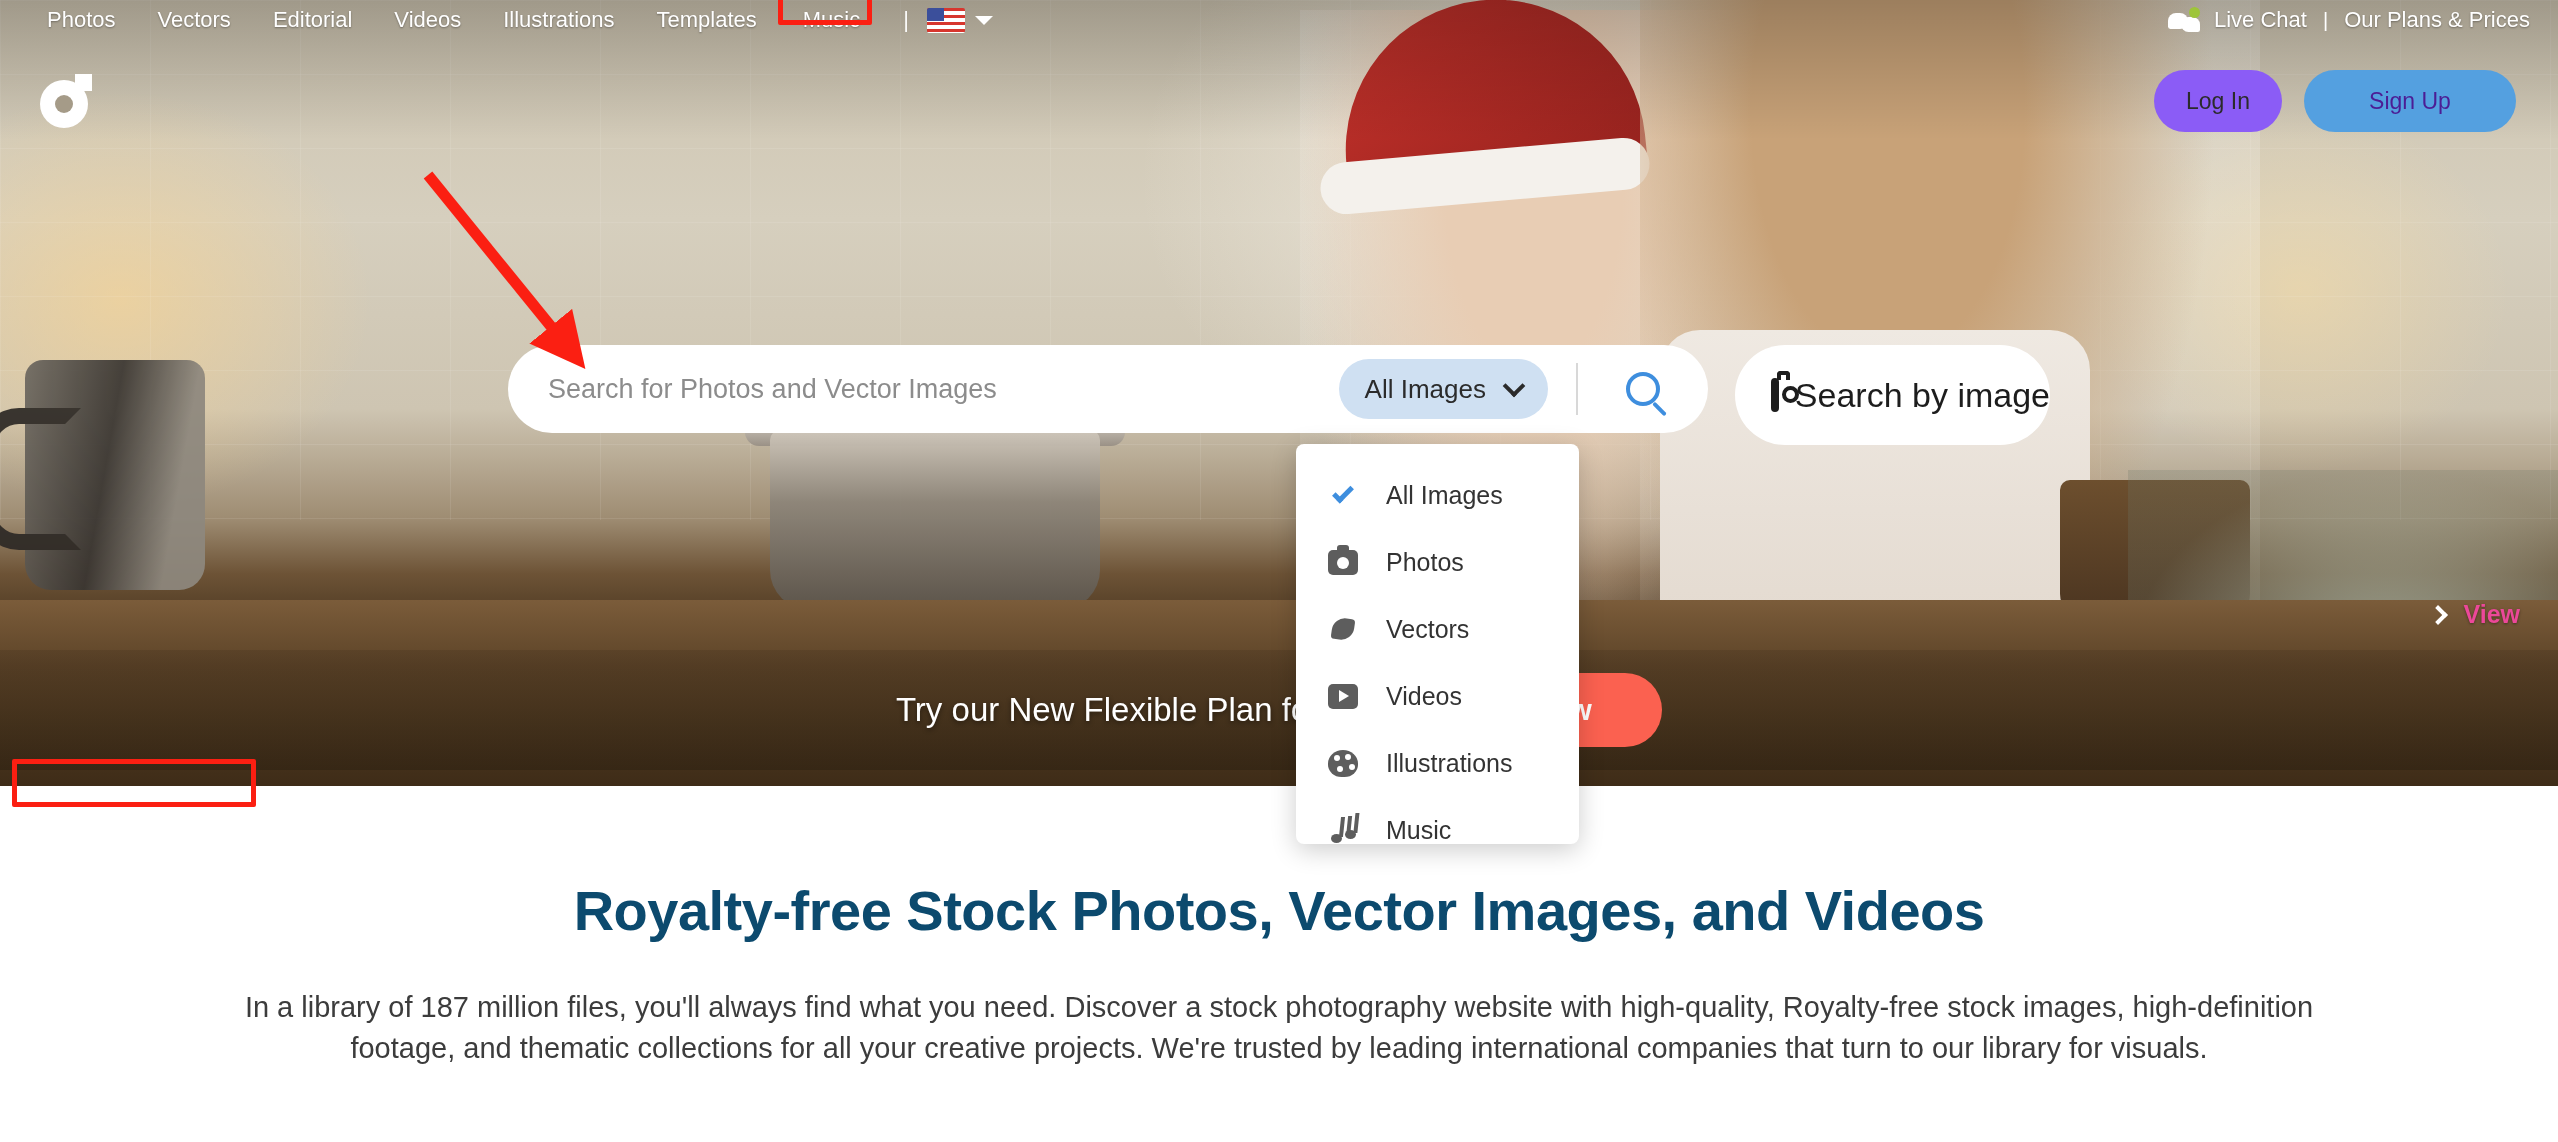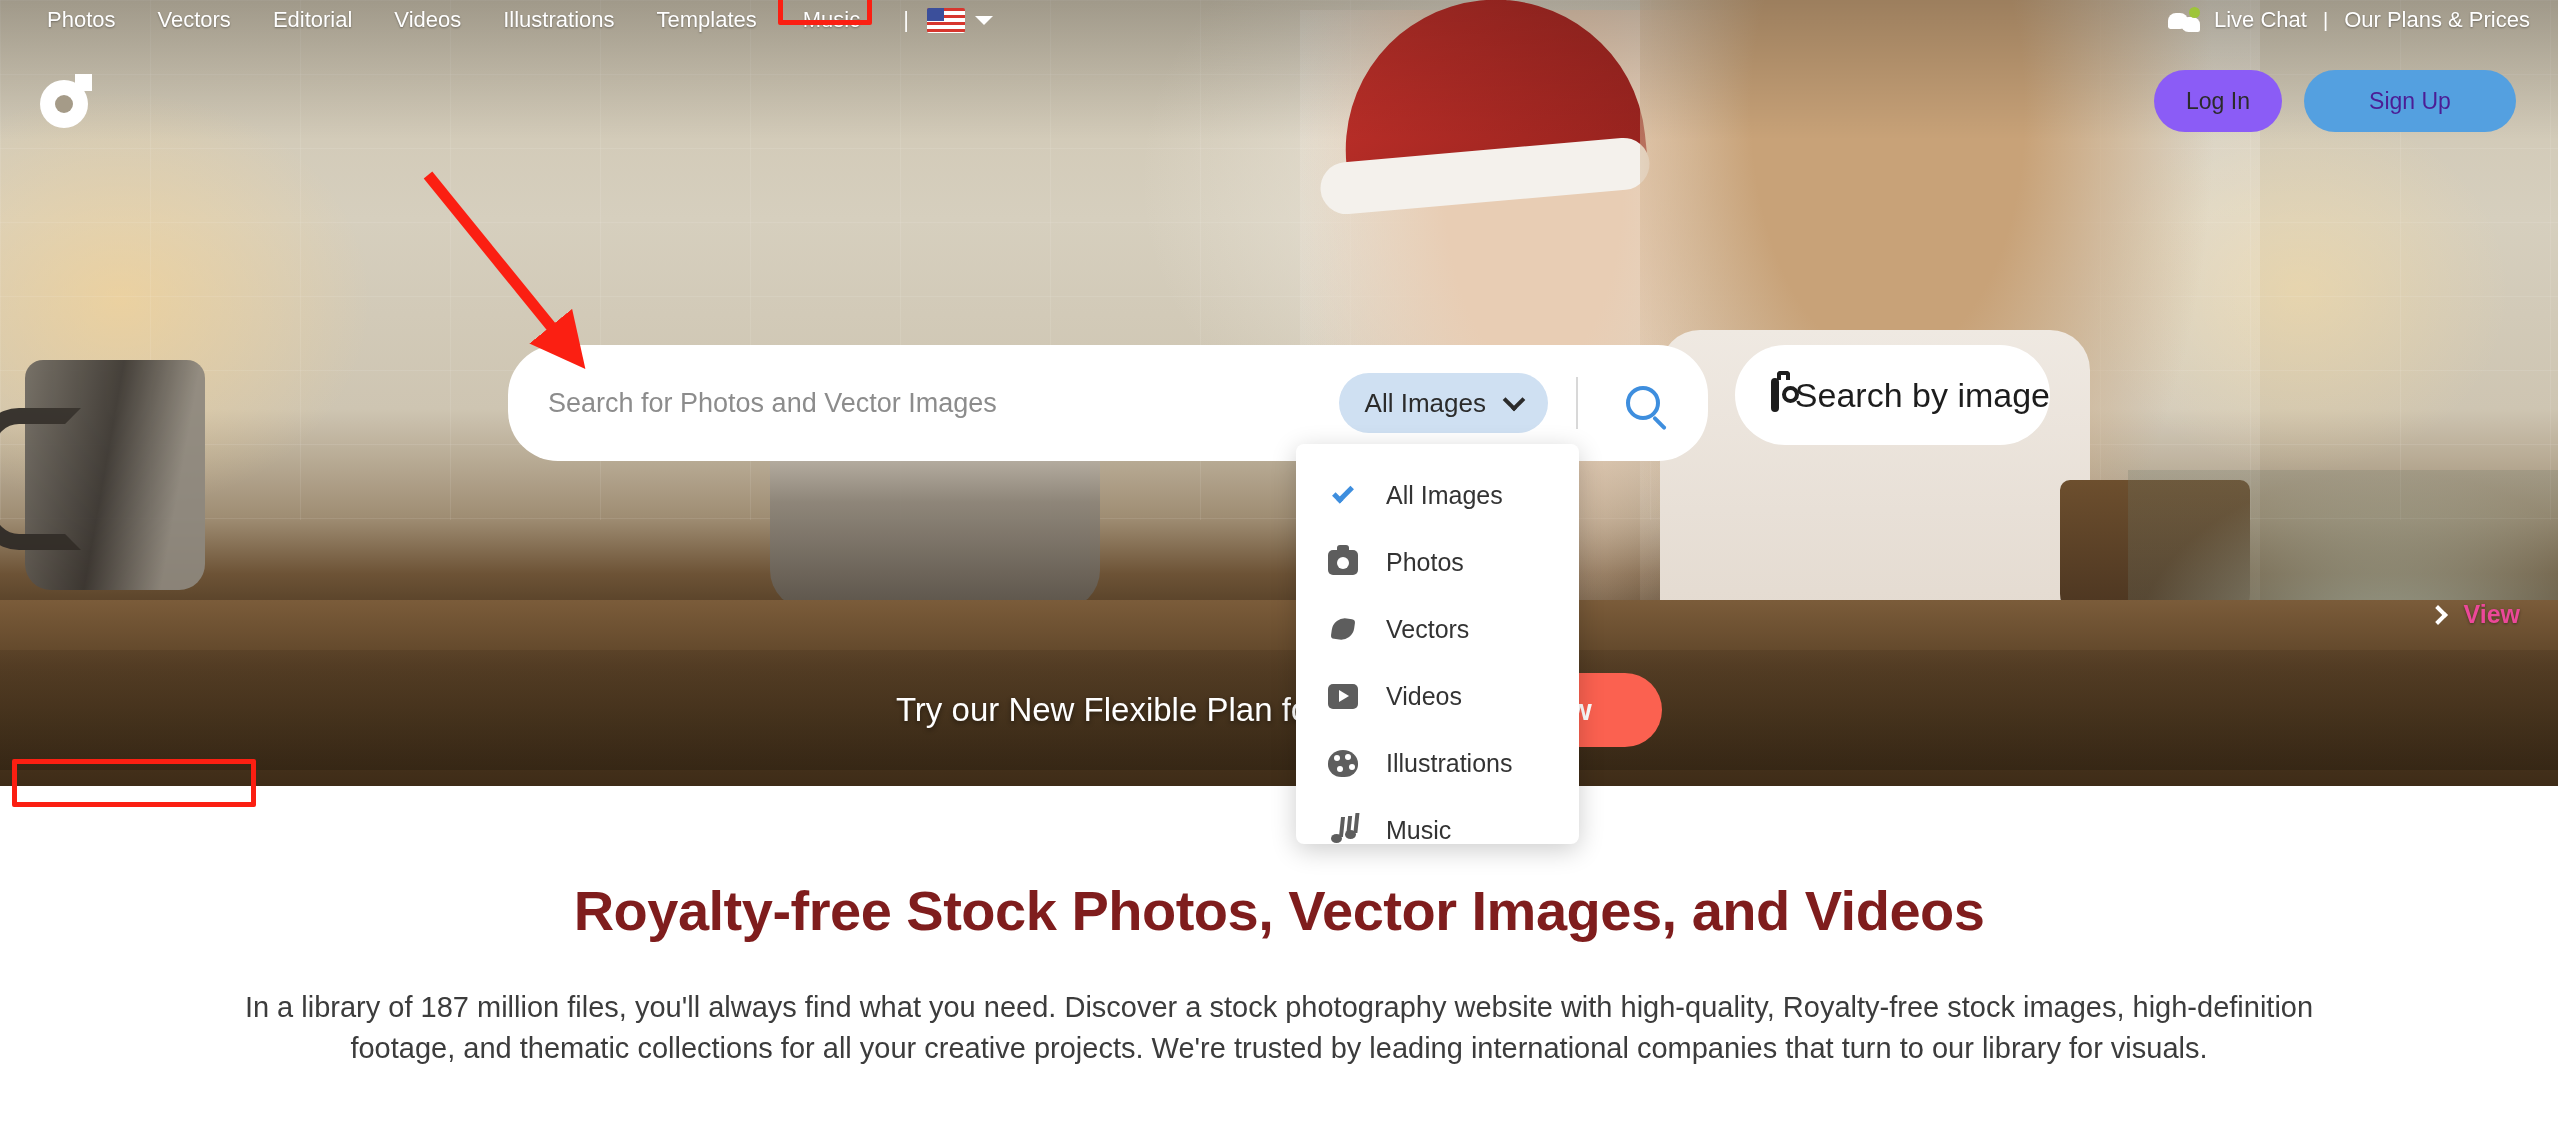--- a/index.html
+++ b/index.html
@@ -176,21 +176,21 @@
     border: none;
   }
   .btn-signup {
     width: 212px; height: 62px; border-radius: 31px; background: #54a0e0; color: #4c1d95;
     font-size: 23px; display: flex; align-items: center; justify-content: center; cursor: pointer;
     border: none;
   }
 
   
   .searchbar {
-    position: absolute; left: 508px; top: 345px; width: 1200px; height: 116px;
+    position: absolute; left: 508px; top: 345px; width: 1200px; height: 88px;
     background: #ffffff; border-radius: 50px; display: flex; align-items: center; z-index: 20;
   }
   .search-input {
     flex: 1; border: none; outline: none; background: transparent;
     font-size: 27px; color: #3a3a3a; padding-left: 40px;
     font-family: "Liberation Sans", sans-serif;
   }
   .search-input::placeholder { color: #8c8c8c; }
   .type-pill {
     display: flex; align-items: center; gap: 20px; background: #cfe0f2;
@@ -297,21 +297,21 @@
   .view-ctl {
     position: absolute; right: 38px; top: 600px; display: flex; align-items: center; gap: 18px;
     z-index: 22; cursor: pointer;
   }
   .chev-r { width: 14px; height: 14px; border-top: 4px solid #fff; border-right: 4px solid #fff; transform: rotate(45deg); }
   .view-label { color:#ec4899; font-size: 25px; font-weight: 700; text-shadow: 0 1px 3px rgba(0,0,0,.4); }
 
   
   .main { position: absolute; left: 0; top: 786px; width: 2558px; }
   .headline {
-    text-align: center; font-size: 56px; font-weight: 700; color: #7f1d1d;
+    text-align: center; font-size: 56px; font-weight: 700; color: #0c4a6e;
     margin-top: 92px; letter-spacing: -.5px;
   }
   .subtext {
     width: 2180px; margin: 44px auto 0; text-align: center; font-size: 29px;
     line-height: 1.42; color: #3c3c3c;
   }
 
   
   .arrow-svg { position: absolute; left: 0; top: 0; width: 2558px; height: 1142px; z-index: 50; pointer-events: none; }
 </style>

